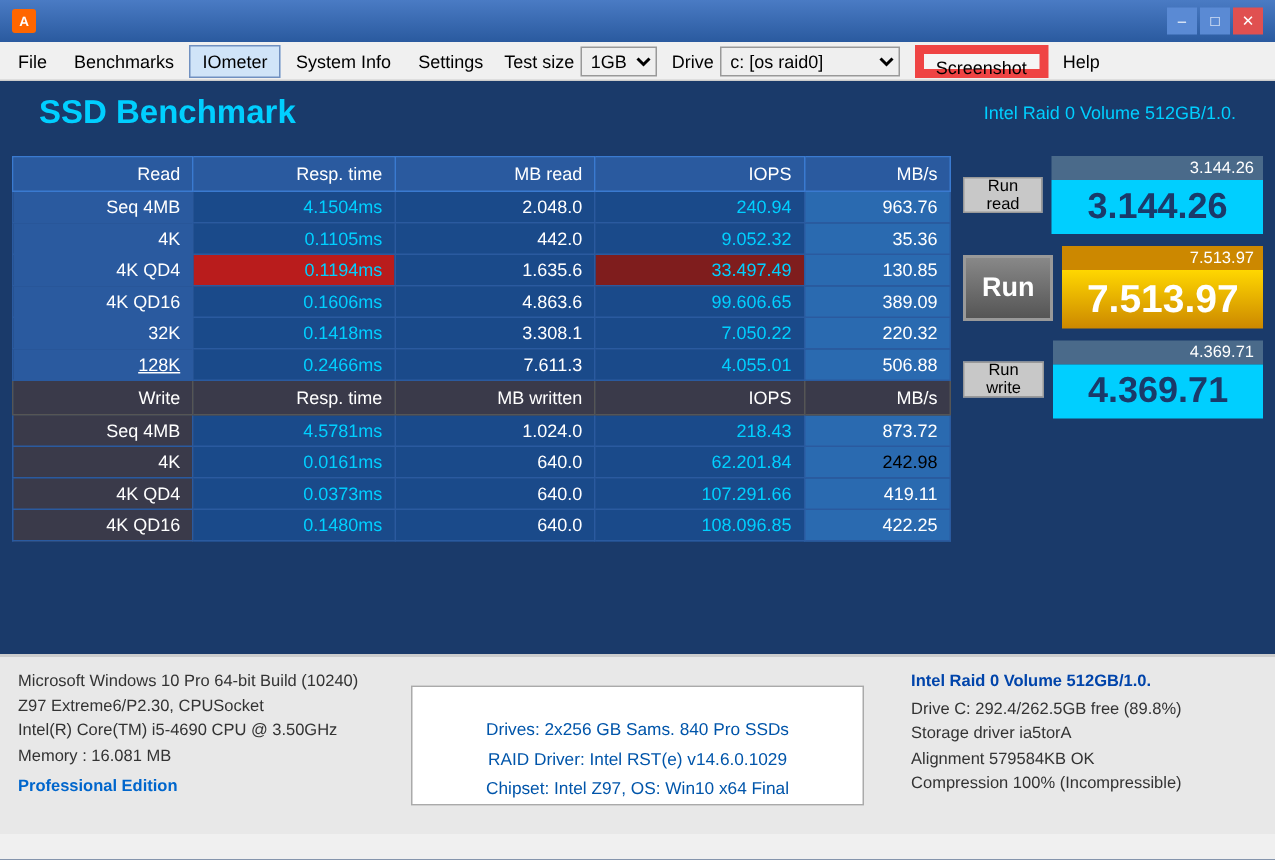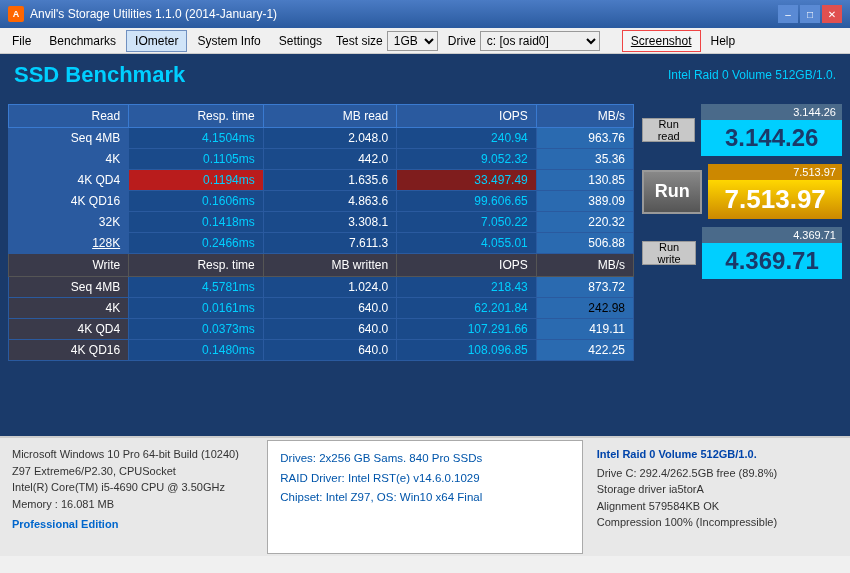--- a/index.html
+++ b/index.html
@@ -105,39 +105,38 @@
       margin-left: 8px;
     }
     .drive-select {
       height: 20px;
       font-size: 12px;
       border: 1px solid #999;
       padding: 0 2px;
       min-width: 120px;
     }
     .screenshot-btn {
-      margin-left: 20px;
+      margin-left: 8px;
       padding: 2px 8px;
       font-size: 12px;
-      border: 1px solid #ef4444;
+      border: 6px solid #ef4444;
       background: #f5f5f5;
       cursor: pointer;
       height: 22px;
-      text-decoration: underline;
     }
 
     
     .app-header {
       background: #1a3a6a;
       color: #00cfff;
       height: 42px;
       display: flex;
       align-items: center;
       justify-content: space-between;
-      padding: 0 14px;
+      padding: 0 26px;
     }
     .app-title {
       font-size: 22px;
       font-weight: bold;
       color: #00cfff;
     }
     .app-subtitle {
       font-size: 12px;
       color: #00cfff;
     }
@@ -282,27 +281,28 @@
       color: #333;
       line-height: 1.5;
     }
     .footer-left .pro-edition {
       color: #0066cc;
       font-weight: bold;
       margin-top: 4px;
     }
     .footer-center {
       flex: 1.2;
-      padding: 8px 12px;
+      padding: 20px 12px;
       border: 1px solid #aaa;
-      margin: 2px;
+      margin: 19px;
       background: white;
       font-size: 11.5px;
       color: #0055aa;
       line-height: 1.7;
+      text-align: center;
     }
     .footer-right {
       flex: 1;
       padding: 8px 12px;
       font-size: 11px;
       color: #333;
       line-height: 1.5;
     }
     .footer-right-title {
       font-weight: bold;
@@ -311,21 +311,20 @@
     }
   </style>
 </head>
 <body>
 
 <div class="title-bar">
   <div class="title-bar-left">
     <div class="title-icon">
         <span>A</span>
       </div>
-    <span class="title-text">Anvil's Storage Utilities 1.1.0 (2014-January-1)</span>
   </div>
   <div class="title-controls">
     <button class="title-btn">–</button>
     <button class="title-btn">□</button>
     <button class="title-btn">✕</button>
   </div>
 </div>
 
 <div class="menu-bar">
   <span class="menu-item">File</span>

